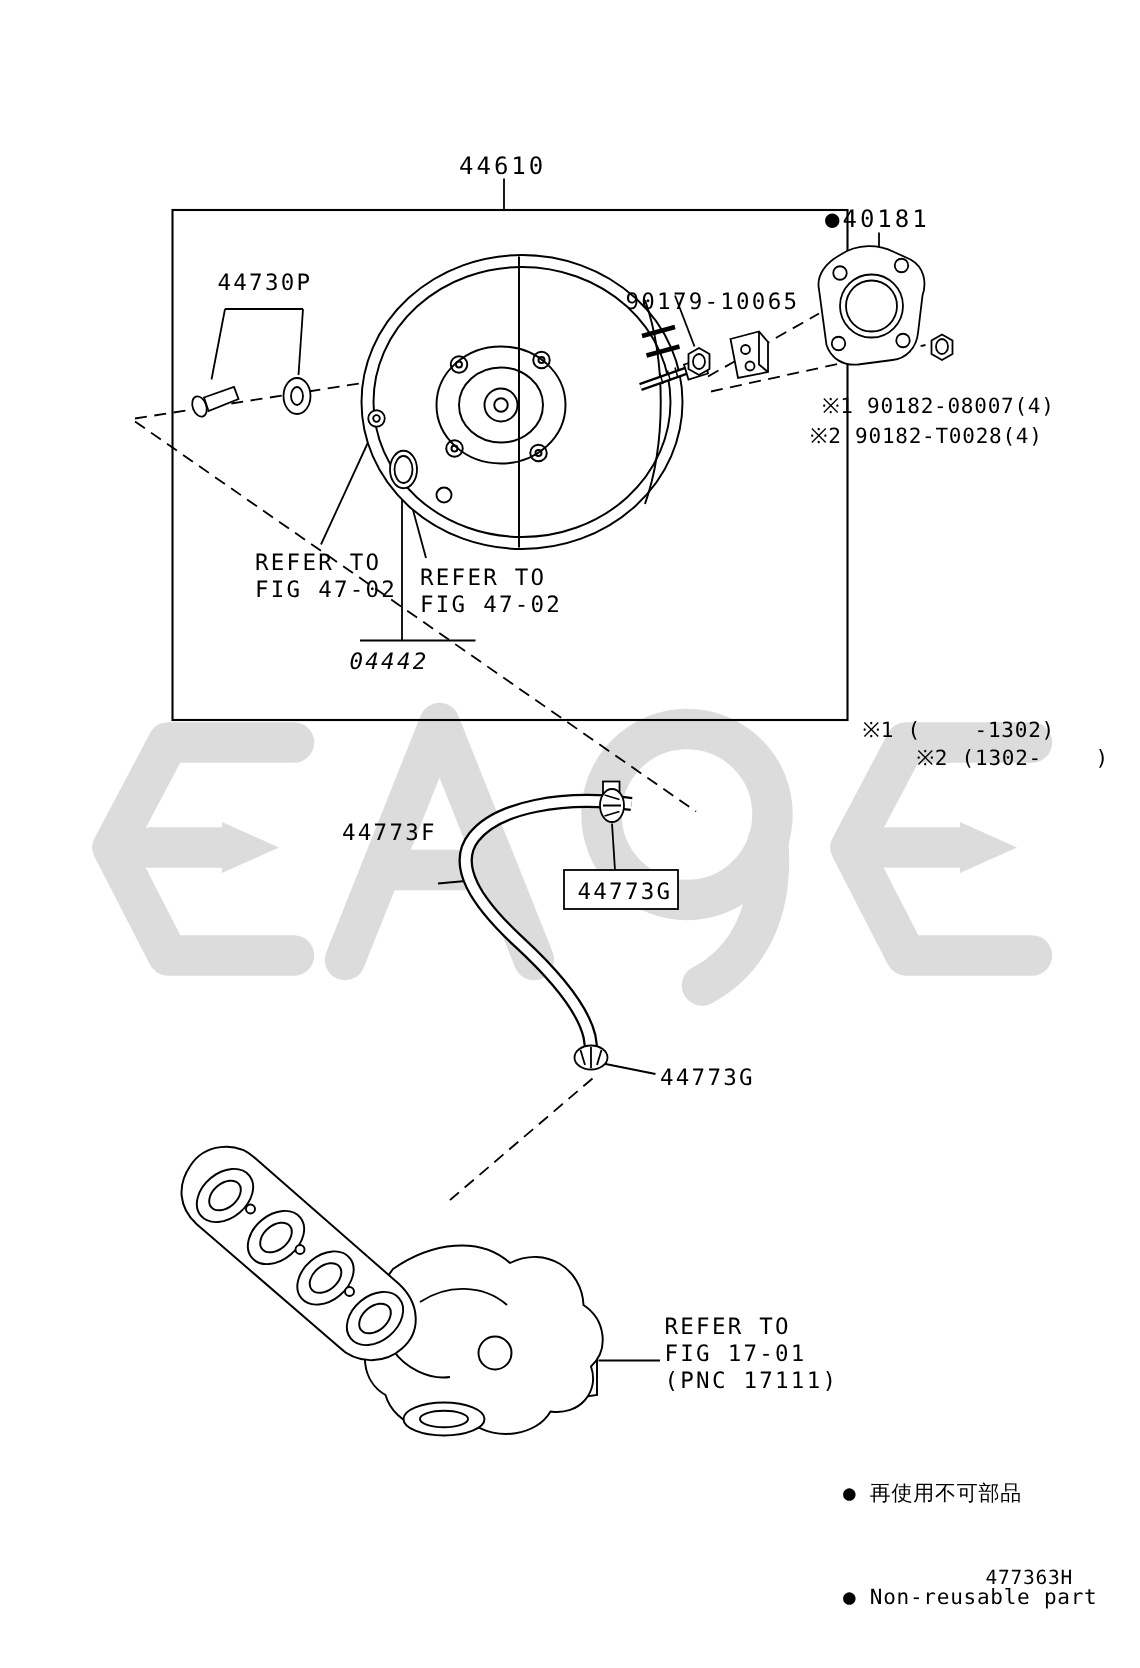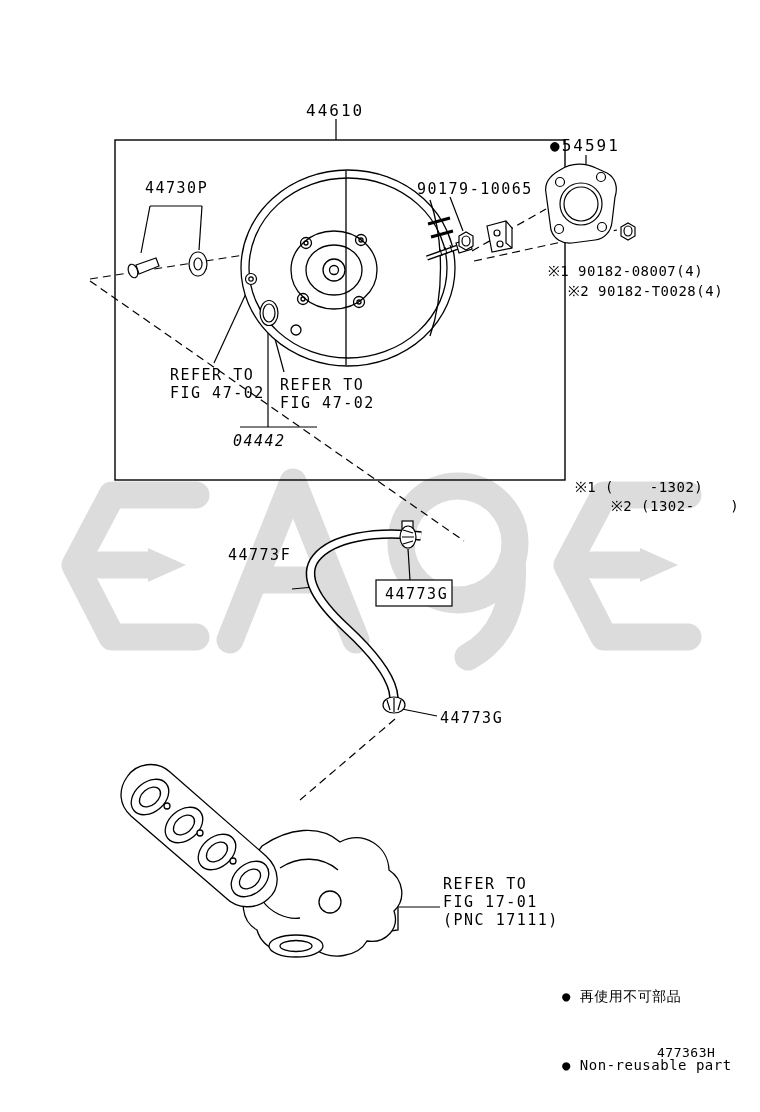--- a/index.html
+++ b/index.html
@@ -163,25 +163,25 @@
       <ellipse cx="250" cy="879" rx="21" ry="15" transform="rotate(-40 250 879)"></ellipse>
       <ellipse cx="250" cy="879" rx="12" ry="8" transform="rotate(-40 250 879)"></ellipse>
       <circle cx="167" cy="806" r="3"></circle>
       <circle cx="200" cy="833" r="3"></circle>
       <circle cx="233" cy="861" r="3"></circle>
     </g>
   </svg>
 
   <div class="lbl big" style="left:306px;top:101px;">44610</div>
   <div class="lbl" style="left:145px;top:179px;">44730P</div>
-  <div class="lbl" style="left:417px;top:180px;">90179-10065</div>
-  <div class="lbl big" style="left:550px;top:136px;">●54591</div>
+  <div class="lbl" style="left:417px;top:192px;">90179-10065</div>
+  <div class="lbl big" style="left:550px;top:136px;">●40181</div>
 
   <div class="lbl note" style="left:548px;top:263px;">※1 90182-08007(4)</div>
-  <div class="lbl note" style="left:568px;top:283px;">※2 90182-T0028(4)</div>
+  <div class="lbl note" style="left:540px;top:283px;">※2 90182-T0028(4)</div>
 
   <div class="lbl" style="left:170px;top:366px;">REFER TO</div>
   <div class="lbl" style="left:170px;top:384px;">FIG 47-02</div>
 
   <div class="lbl" style="left:280px;top:376px;">REFER TO</div>
   <div class="lbl" style="left:280px;top:394px;">FIG 47-02</div>
 
   <div class="lbl" style="left:233px;top:432px;font-style:italic;">04442</div>
 
   <div class="lbl note" style="left:575px;top:479px;">※1 (    -1302)</div>

